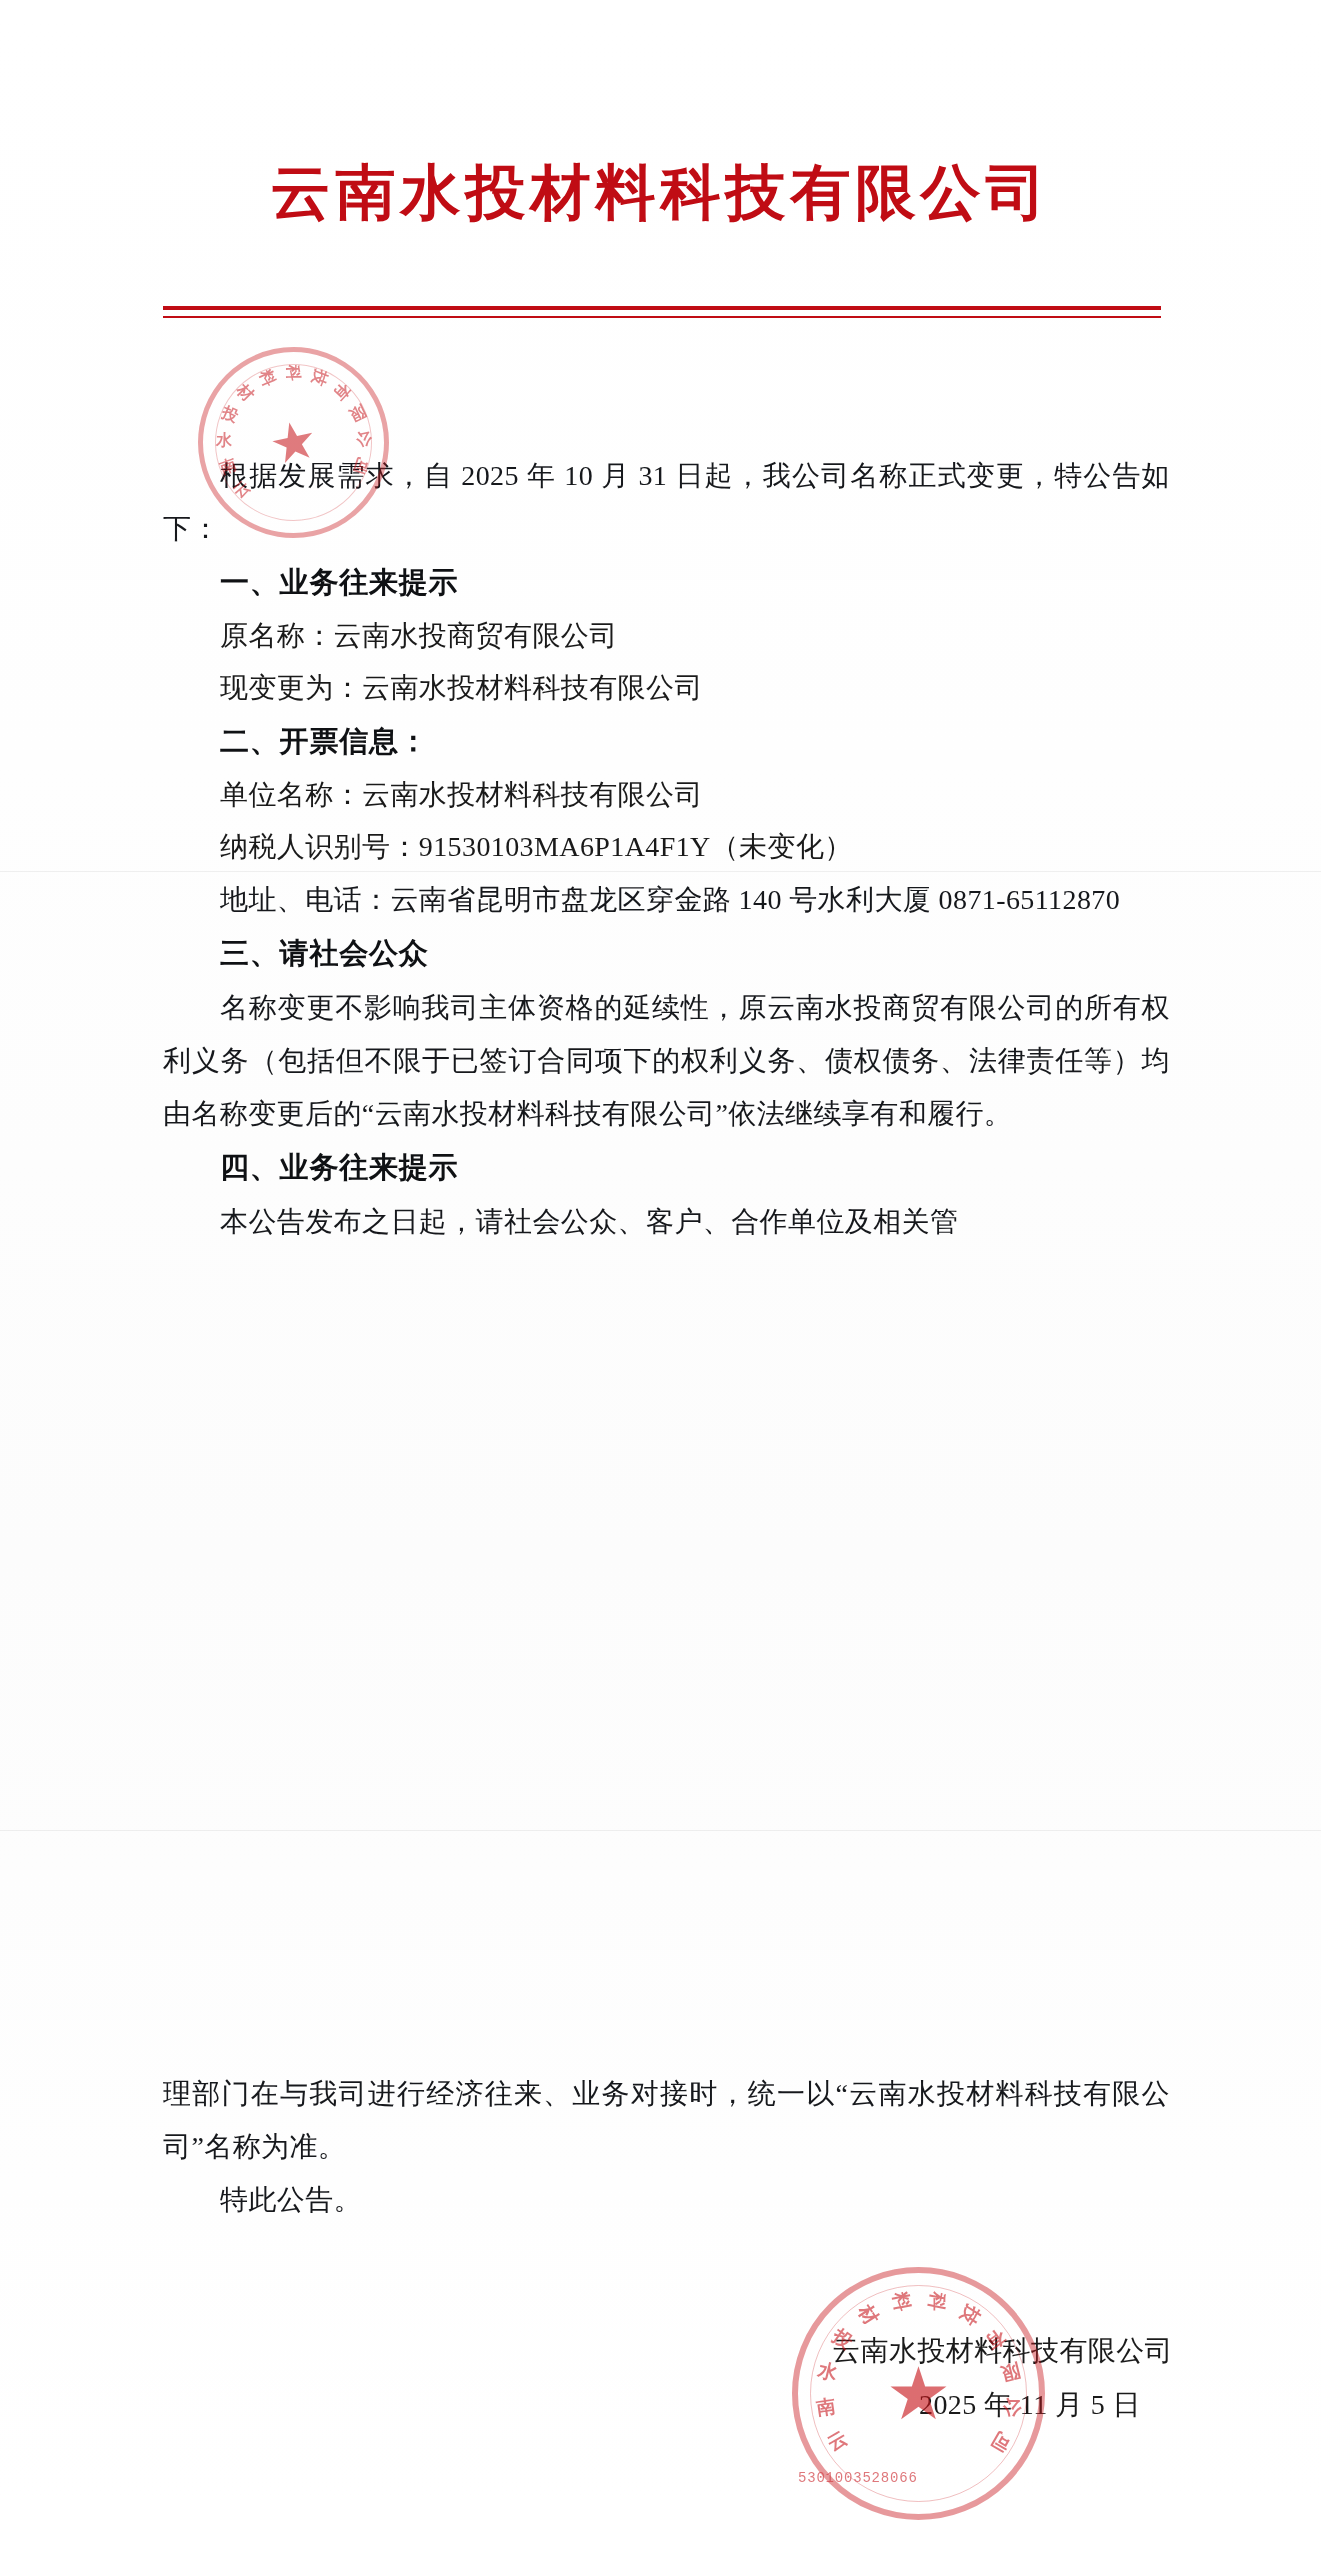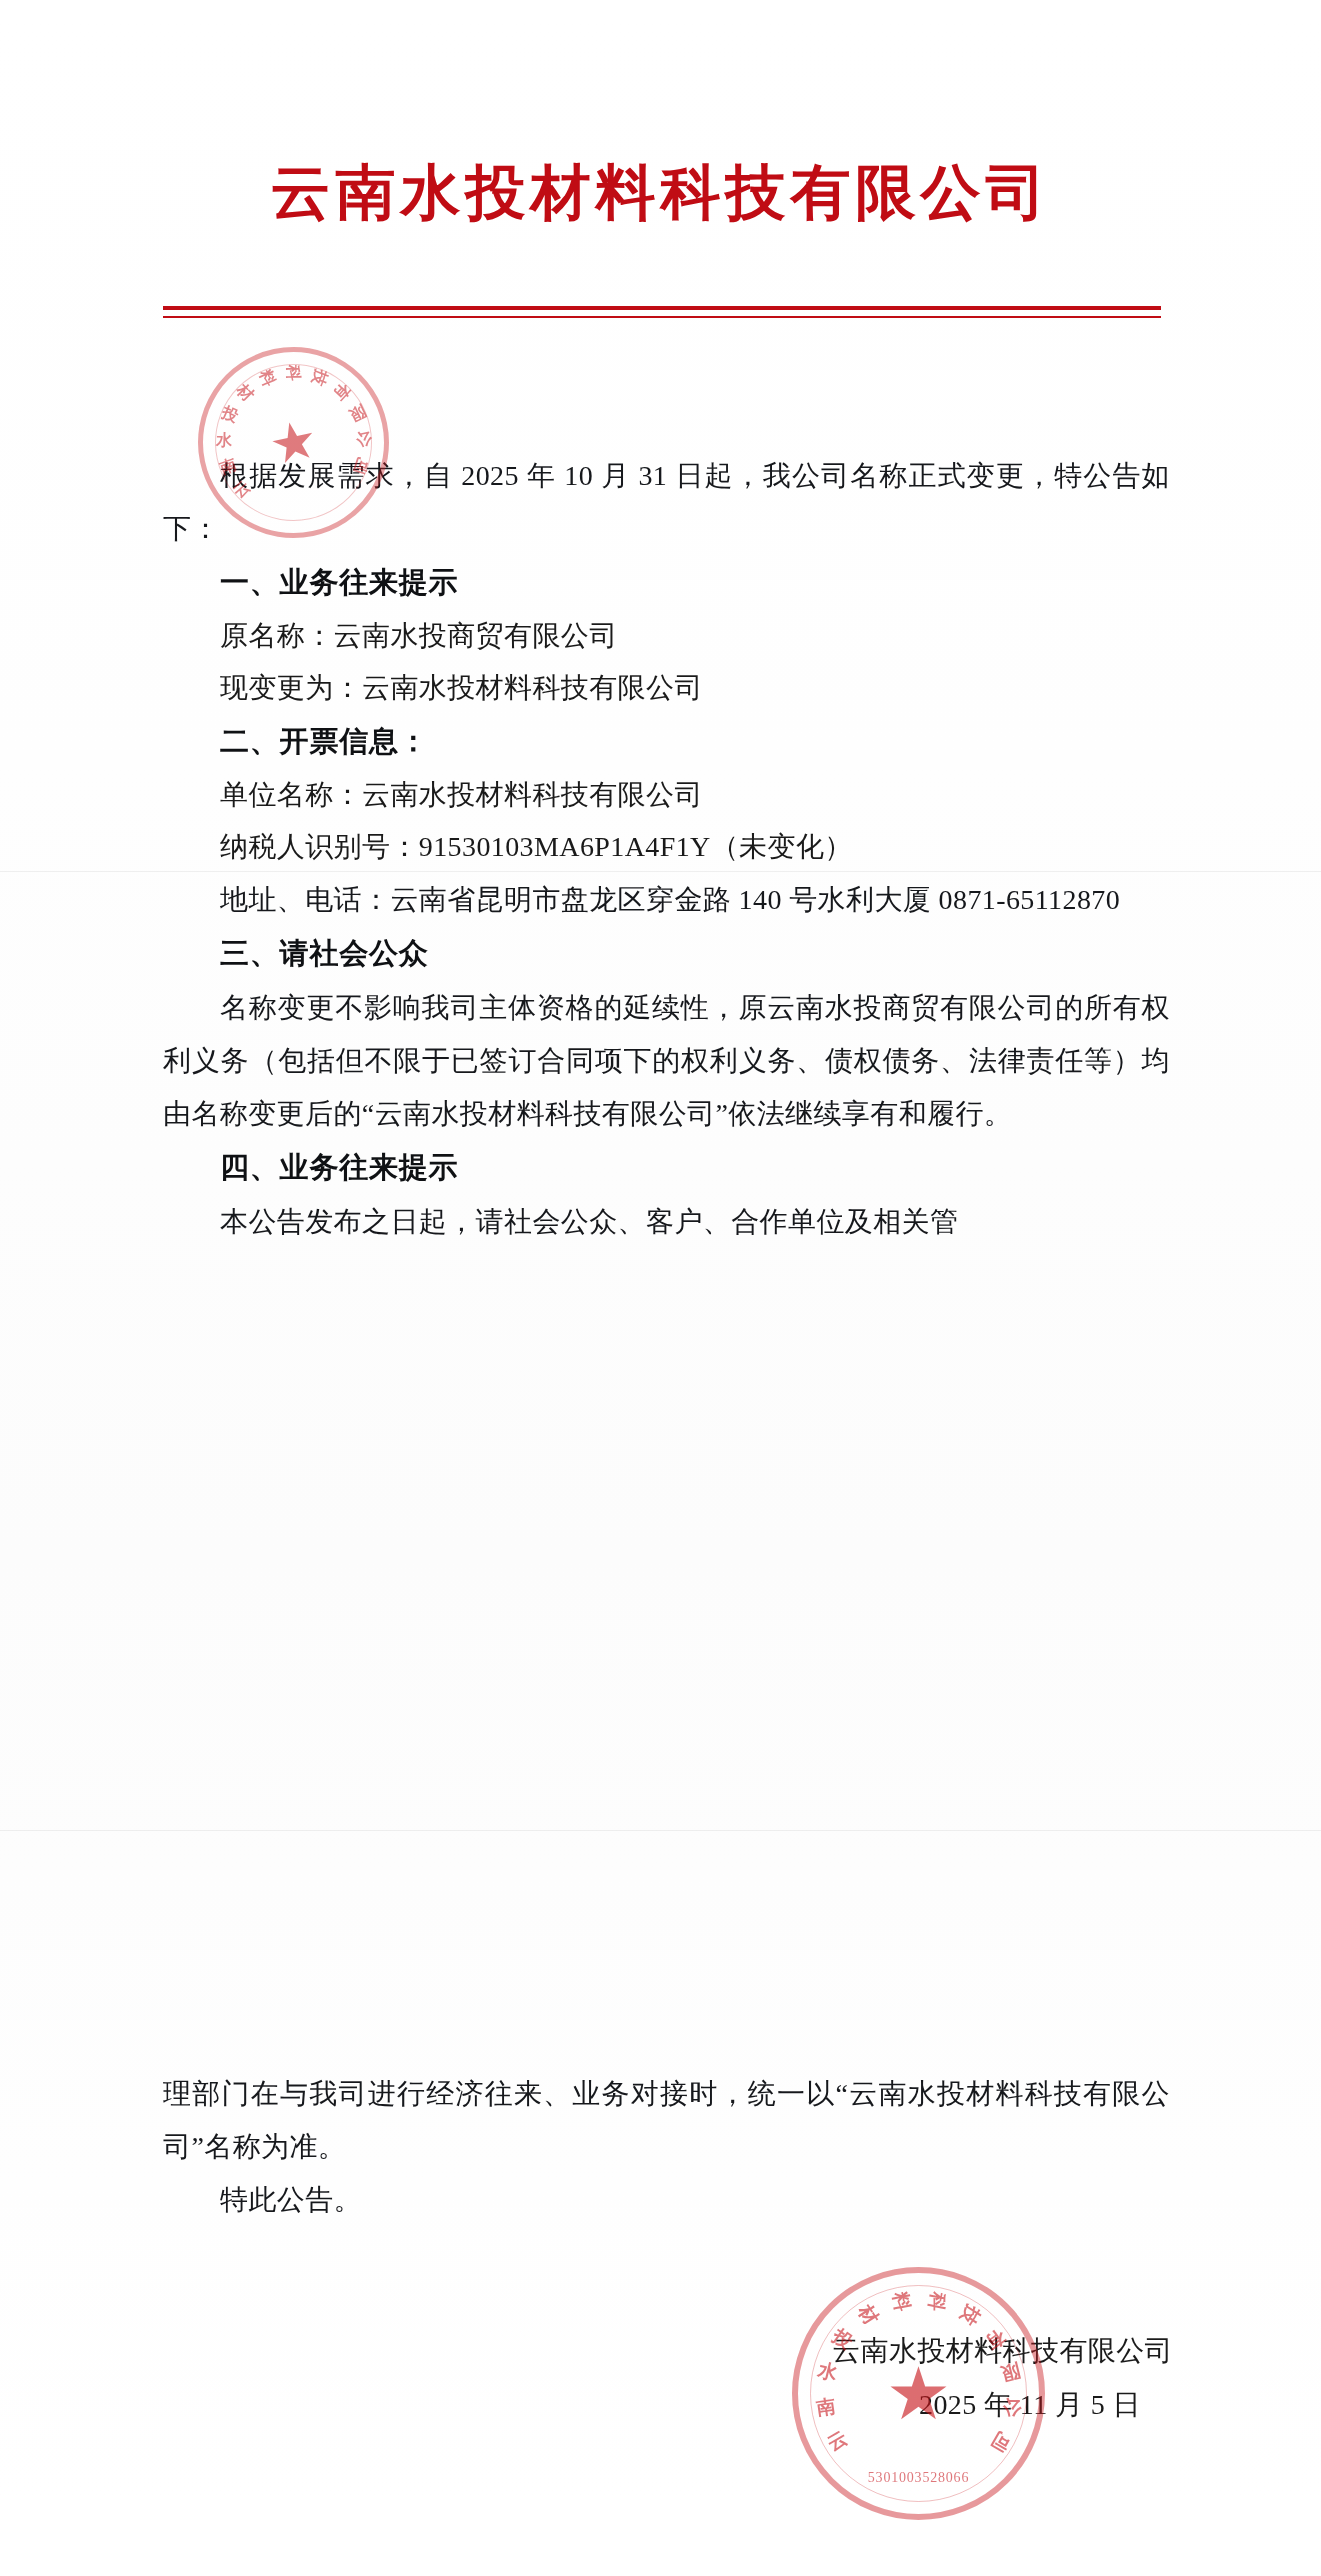--- a/index.html
+++ b/index.html
@@ -177,22 +177,22 @@
     color: rgba(198, 20, 26, 0.72);
     transform-origin: 0 0;
   }
   .seal-top .seal-ring-text span { font-size: 16px; }
 
   .seal-code {
     position: absolute;
     left: 0;
     bottom: 28px;
     width: 100%;
-    text-align: center;
-    font-family: Liberation Serif, serif;
+    text-align: left;
+    font-family: Liberation Mono, monospace;
     font-size: 14px;
     letter-spacing: 0.8px;
     color: rgba(198, 20, 26, 0.72);
   }
   .seal-inner-line {
     position: absolute;
     left: 11.6px; top: 11.6px; right: 11.6px; bottom: 11.6px;
     border-radius: 50%;
     border: 1.7px solid rgba(200, 24, 30, 0.35);
   }

